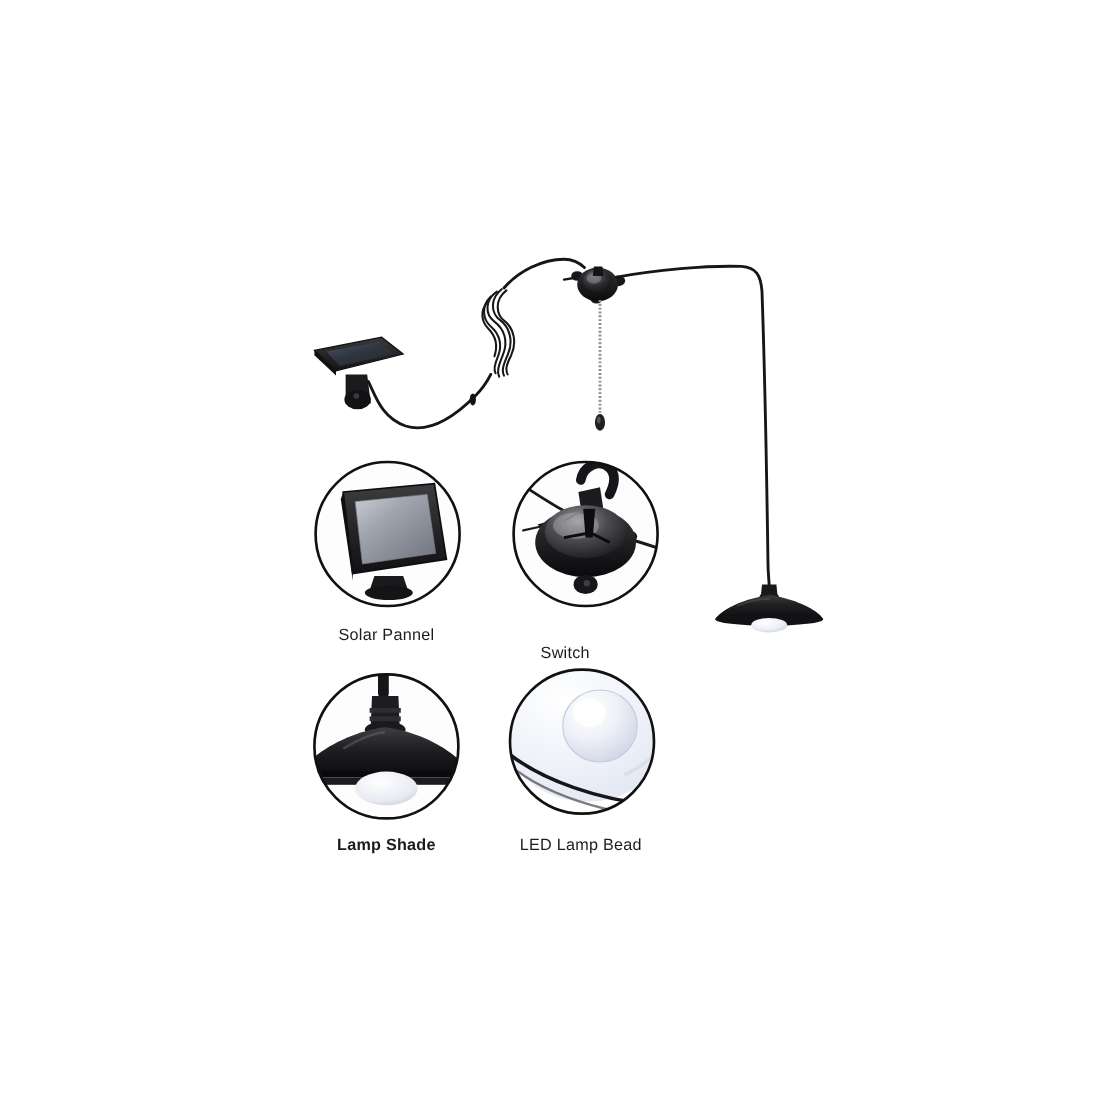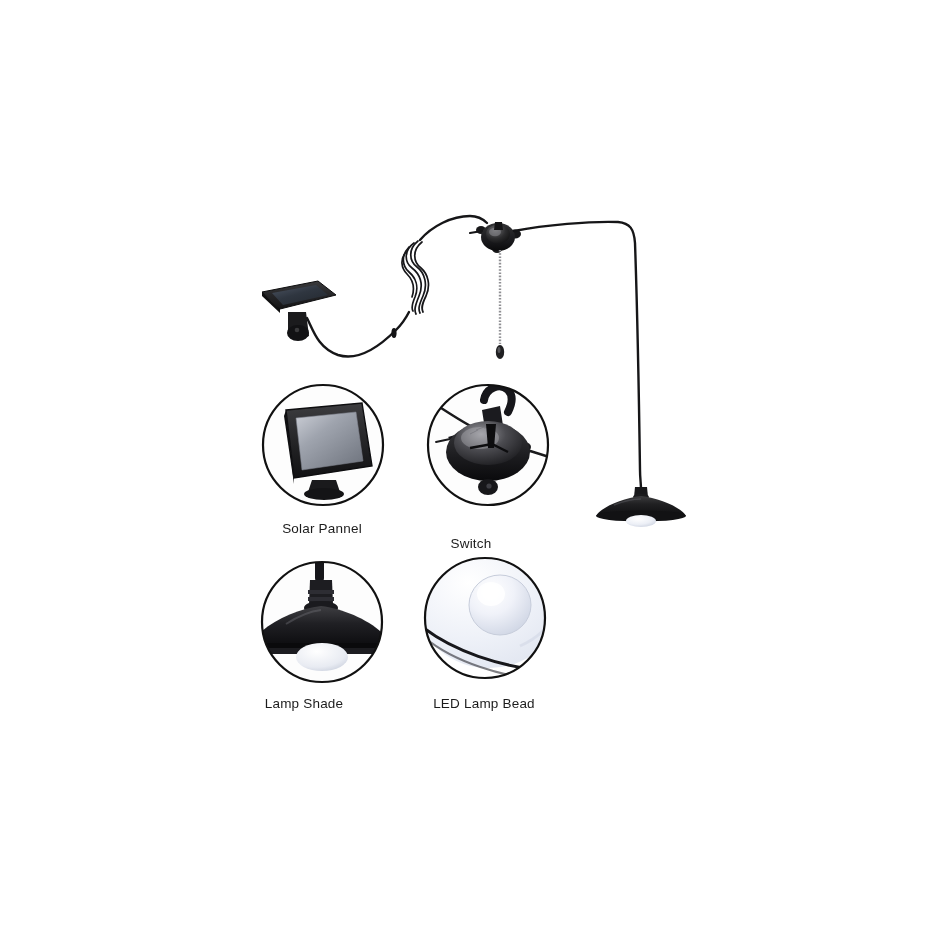--- a/index.html
+++ b/index.html
@@ -27,21 +27,21 @@
     font-family: "Liberation Sans", sans-serif;
     font-size: 13.5px;
     color: #1c1c1c;
     letter-spacing: 0.2px;
     text-align: center;
     white-space: nowrap;
     transform: translateX(-50%);
   }
   #label-solar-panel { left: 322px; top: 521px; }
   #label-switch      { left: 471px; top: 521px; margin-top: 15px; }
-  #label-lamp-shade  { left: 304px; top: 696px; }
+  #label-lamp-shade  { left: 322px; top: 696px; font-weight: bold; }
   #label-led-bead    { left: 484px; top: 696px; text-align: right; }
 </style>
 </head>
 <body>
 
 <div id="page">
 
   <svg class="layer" viewBox="0 0 930 930">
     <defs>
       <linearGradient id="gradPanelFrame" x1="0" y1="0" x2="0" y2="1">

